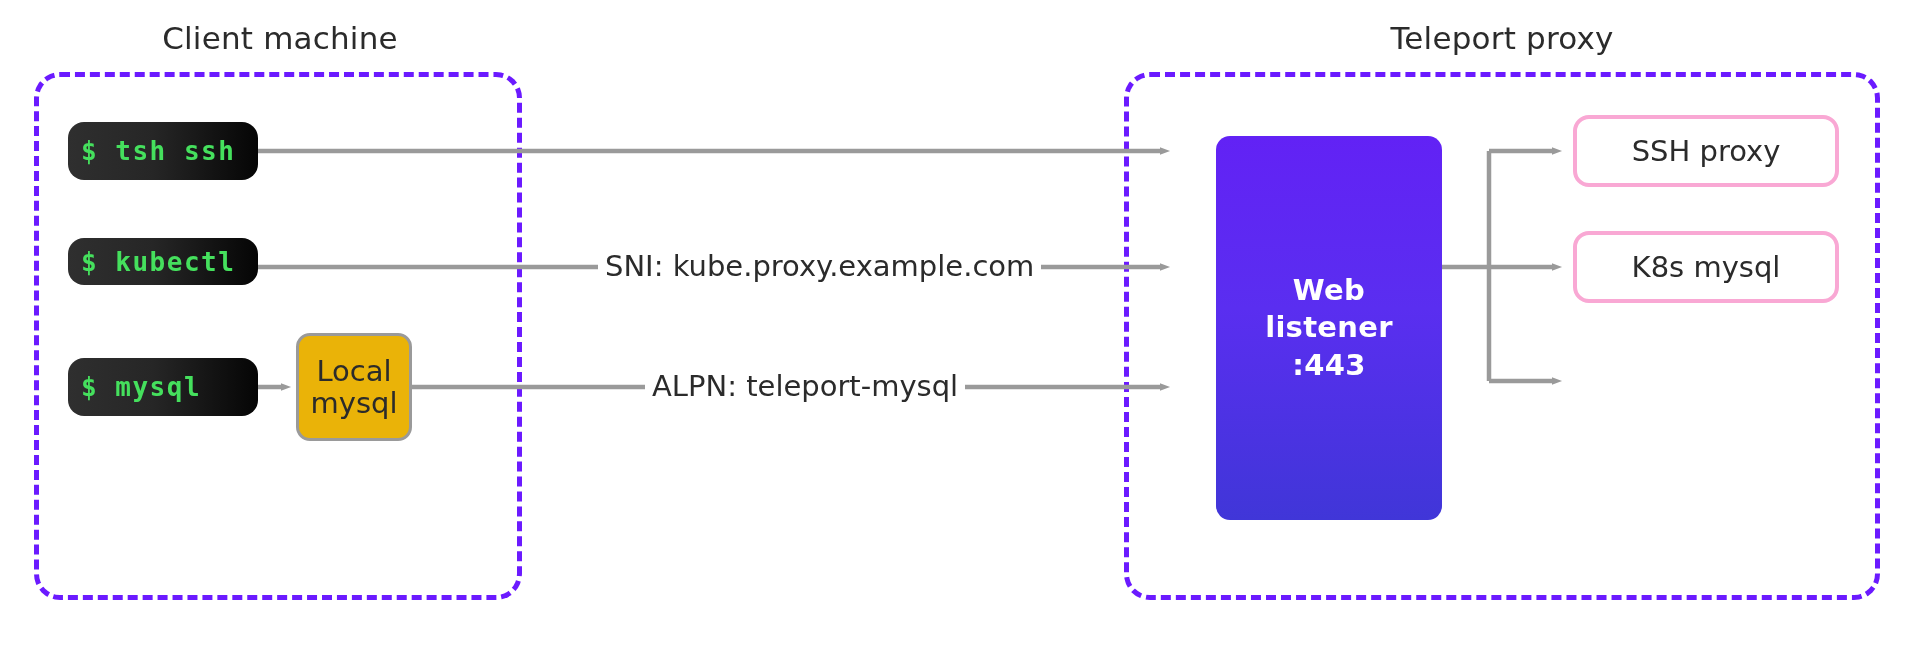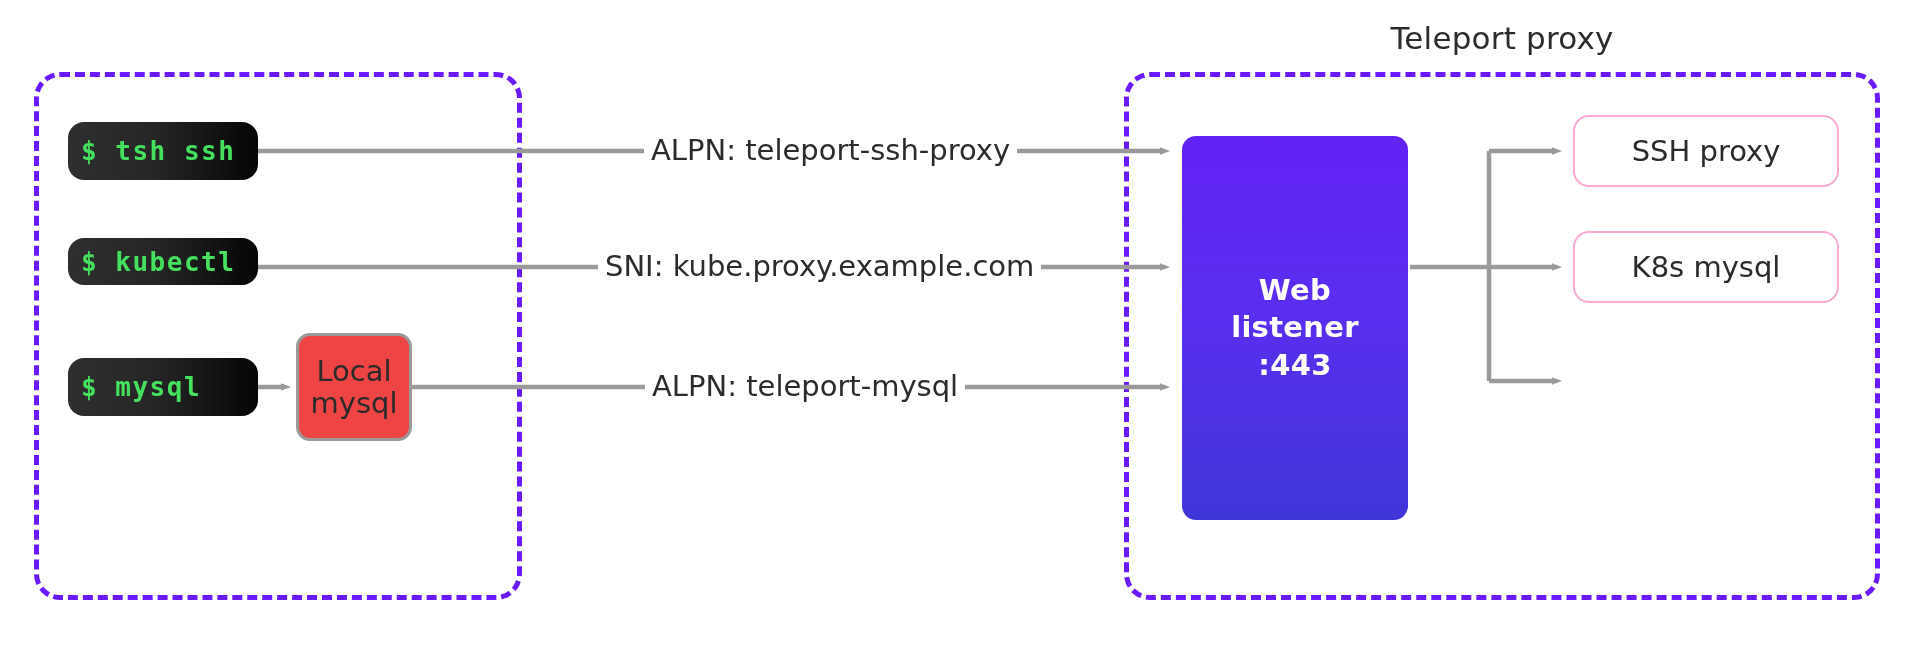--- a/index.html
+++ b/index.html
@@ -22,28 +22,28 @@
     border-radius:16px;
     background:linear-gradient(90deg,#2f2f2f 0%,#262626 45%,#050505 100%);
     font-family:"DejaVu Sans Mono",monospace;
     font-size:26px;font-weight:bold;color:#45e05d;letter-spacing:1.5px;
     padding-left:13px;
   }
 
   .plainbox{
     position:absolute;box-sizing:border-box;display:flex;align-items:center;
     justify-content:center;text-align:center;
-    border:3px solid #9a9a9a;border-radius:14px;background:#ef4444;
+    border:3px solid #9a9a9a;border-radius:14px;background:#eab308;
     font-size:29px;color:#2b2b2b;line-height:1.12;
   }
 
   .purplebox{
     position:absolute;box-sizing:border-box;display:flex;align-items:center;
     justify-content:center;text-align:center;
-    border:2px solid #f9a8d4;border-radius:16px;background:#fff;
+    border:4px solid #f9a8d4;border-radius:16px;background:#fff;
     font-size:29px;color:#2b2b2b;white-space:nowrap;
   }
 
   .listener{
     position:absolute;box-sizing:border-box;display:flex;align-items:center;
     justify-content:center;text-align:center;border-radius:14px;
     background:linear-gradient(180deg,#6222f5 0%,#5a2ef0 45%,#4036d8 100%);
     color:#ffffff;font-size:29px;font-weight:bold;line-height:1.28;
     letter-spacing:.3px;
   }
@@ -53,20 +53,21 @@
     background:#fff;padding:0 7px;
   }
 
   svg.wires{position:absolute;left:0;top:0;width:1924px;height:645px;pointer-events:none;}
 </style>
 </head>
 <body>
 
 <div id="stage">
 
+  <div class="group-title" style="left:0;top:20px;width:560px;text-align:center;">Client machine</div>
 
   <div class="group-title" style="left:1124px;top:20px;width:756px;text-align:center;">Teleport proxy</div>
 
   <div class="dashed-zone" style="left:34px;top:72px;width:488px;height:528px;"></div>
 
   <div class="dashed-zone" style="left:1124px;top:72px;width:756px;height:528px;"></div>
 
   <svg class="wires" viewBox="0 0 1924 645">
     <defs>
       <marker id="arrow" markerWidth="11" markerHeight="9" refX="0.4" refY="4.5" orient="auto" markerUnits="userSpaceOnUse">
@@ -97,27 +98,26 @@
 
   <div class="term" style="left:68px;top:358px;width:190px;height:58px;">
     <span>$ mysql</span>
   </div>
 
   <div class="plainbox" style="left:296px;top:333px;width:116px;height:108px;flex-direction:column;">
     <span>Local</span>
     <span>mysql</span>
   </div>
 
-  <div class="edge-label" style="left:644px;top:133px;">ALPN: teleport-ssh-proxy</div>
 
   <div class="edge-label" style="left:598px;top:249px;">SNI: kube.proxy.example.com</div>
 
   <div class="edge-label" style="left:645px;top:369px;">ALPN: teleport-mysql</div>
 
-  <div class="listener" style="left:1182px;top:136px;width:226px;height:384px;flex-direction:column;">
+  <div class="listener" style="left:1216px;top:136px;width:226px;height:384px;flex-direction:column;">
     <span>Web</span>
     <span>listener</span>
     <span>:443</span>
   </div>
 
   <div class="purplebox" style="left:1573px;top:115px;width:266px;height:72px;">
     <span>SSH proxy</span>
   </div>
 
   <div class="purplebox" style="left:1573px;top:231px;width:266px;height:72px;">

